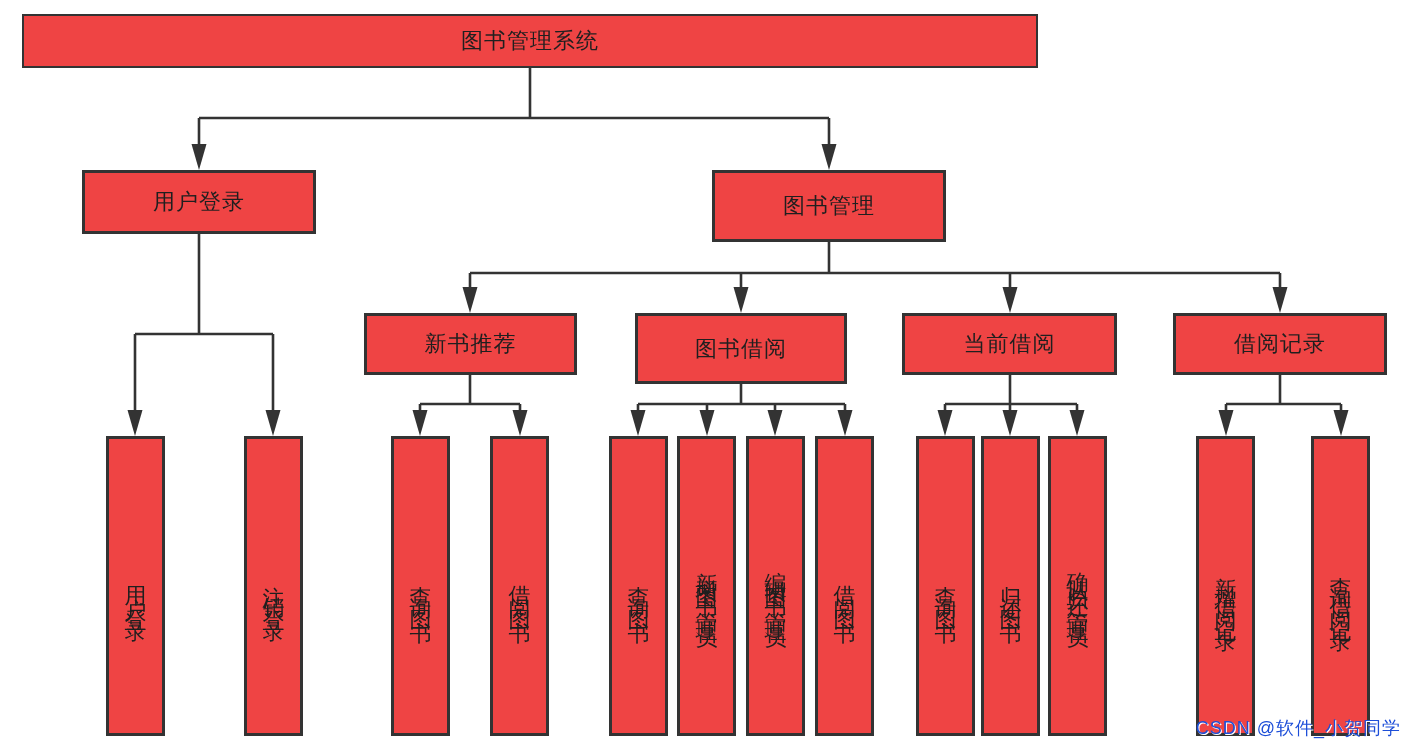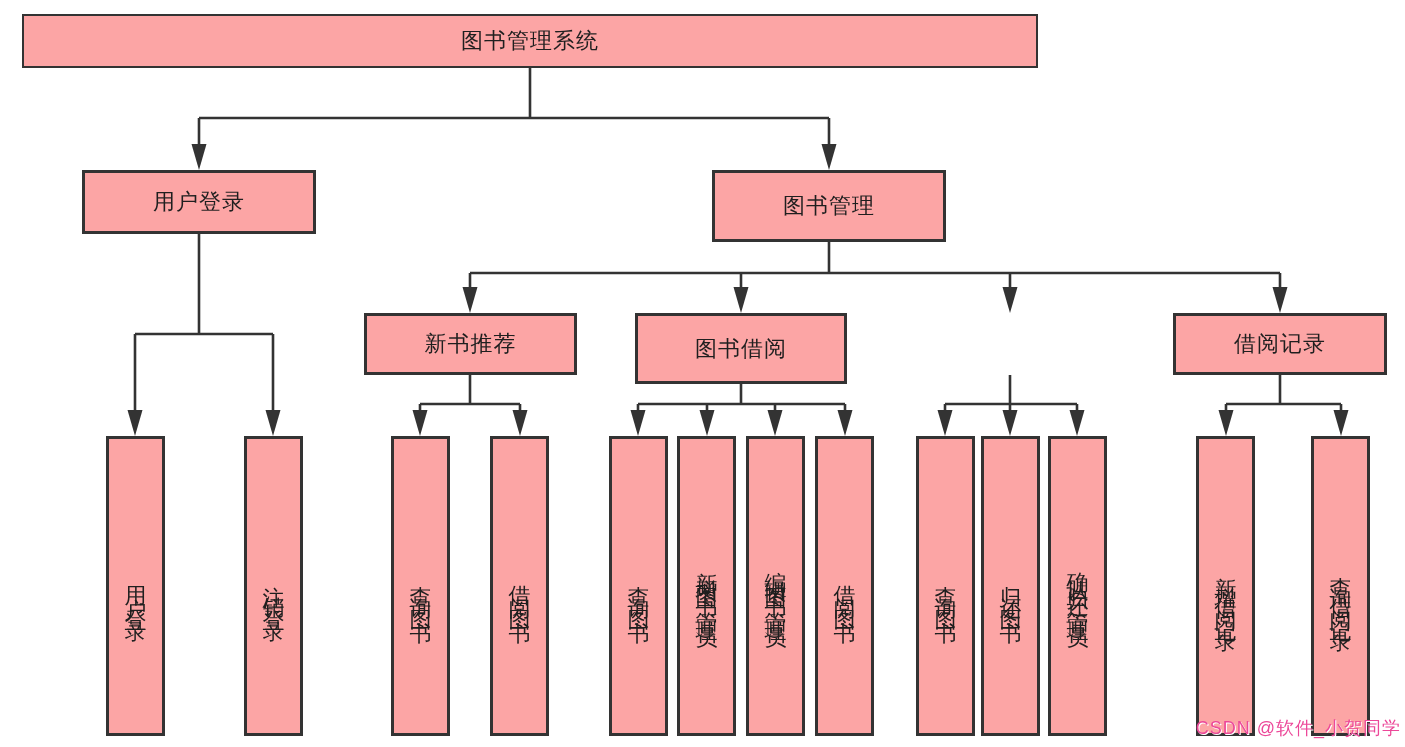--- a/index.html
+++ b/index.html
@@ -11,21 +11,21 @@
     font-family: "Liberation Sans", "DejaVu Sans", sans-serif;
     overflow: hidden;
   }
   svg.connectors {
     position: absolute;
     left: 0; top: 0;
     z-index: 1;
   }
   .node {
     position: absolute;
-    background: #fca5a5;
+    background: #ef4444;
     border: 3px solid #333333;
     box-sizing: border-box;
     display: flex;
     align-items: center;
     justify-content: center;
     color: #1f1f1f;
     z-index: 2;
   }
   .hnode { font-size: 22px; letter-spacing: 1px; white-space: nowrap; }
   .root  { border-width: 2.5px; }
@@ -36,21 +36,21 @@
     line-height: 1;
   }
   .v4 .vtext { letter-spacing: 12px; margin-bottom: -12px; }
   .v6 .vtext { letter-spacing: 11px; margin-bottom: -11px; }
   .v9 .vtext { letter-spacing: 8px;  margin-bottom: -8px;  }
   .watermark {
     position: absolute;
     right: 4px;
     bottom: 7px;
     font-size: 18px;
-    color: #ec4899;
+    color: #1d4ed8;
     text-shadow: 1px 1px 0 #ffffff;
     letter-spacing: 1px;
     z-index: 3;
     white-space: nowrap;
   }
 </style>
 </head>
 <body>
 
 <div class="canvas">
@@ -98,20 +98,23 @@
   <div class="node hnode" style="left:712px;top:170px;width:234px;height:72px">
     <span>图书管理</span>
   </div>
 
   <div class="node hnode" style="left:364px;top:313px;width:213px;height:62px">
     <span>新书推荐</span>
   </div>
   <div class="node hnode" style="left:635px;top:313px;width:212px;height:71px">
     <span>图书借阅</span>
   </div>
+  <div class="node hnode" style="left:902px;top:313px;width:215px;height:62px">
+    <span>当前借阅</span>
+  </div>
   <div class="node hnode" style="left:1173px;top:313px;width:214px;height:62px">
     <span>借阅记录</span>
   </div>
 
   <div class="node leaf v4" style="left:106px">
     <span class="vtext">用户登录</span>
   </div>
   <div class="node leaf v4" style="left:244px">
     <span class="vtext">注销登录</span>
   </div>

